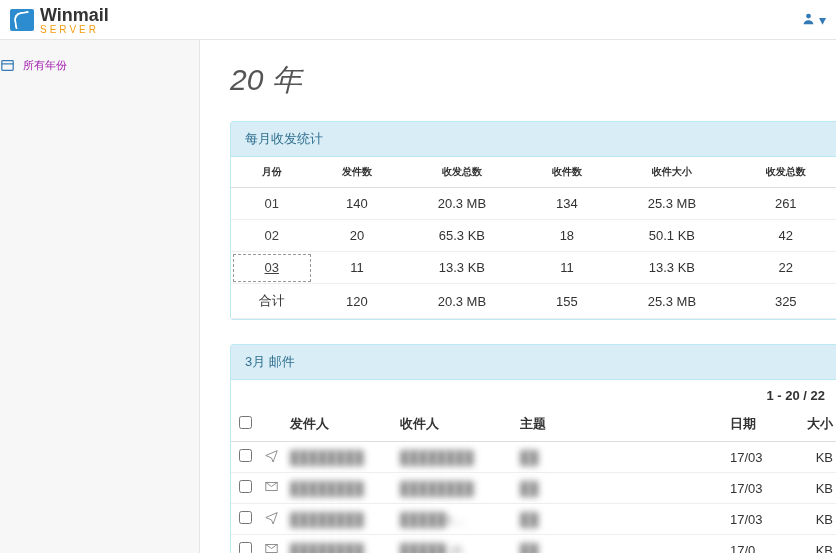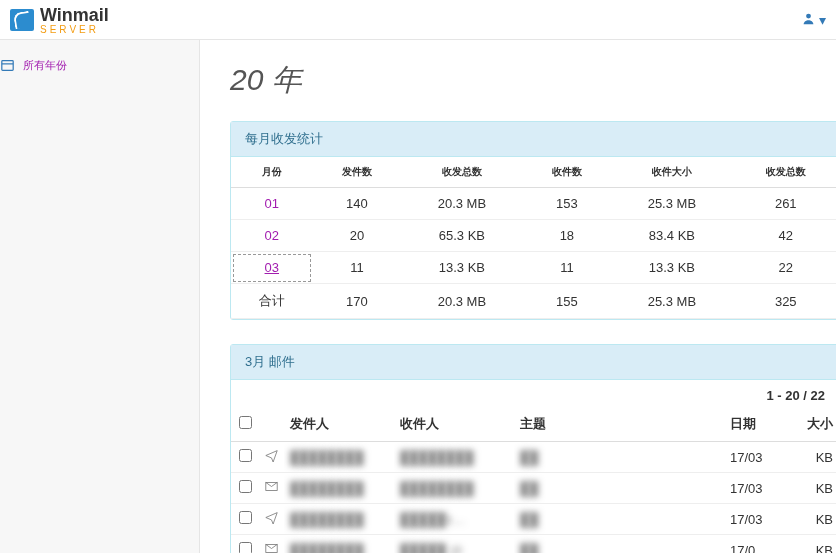--- a/index.html
+++ b/index.html
@@ -20,21 +20,21 @@
 .main { flex: 1; padding: 20px 0 20px 30px; overflow: hidden; }
 .page-title { font-size: 30px; font-weight: normal; color: #555; margin-bottom: 20px; font-style: italic; }
 
 .panel { border: 1px solid #bce8f1; border-radius: 3px; margin-bottom: 24px; width: 610px; }
 .panel-heading { background: #d9edf7; color: #31708f; padding: 8px 14px; font-size: 13px; border-bottom: 1px solid #bce8f1; }
 .panel-body { padding: 0; }
 
 table.stat { width: 100%; border-collapse: collapse; }
 table.stat th { text-align: center; padding: 8px 10px; font-weight: bold; border-bottom: 1px solid #ddd; font-size: 10px; }
 table.stat td { text-align: center; padding: 8px 10px; border-bottom: 1px solid #eee; font-size: 13px; }
-table.stat td.month-link { color: #a21caf; cursor: pointer; }
+table.stat td.month-link { color: #404040; cursor: pointer; }
 table.stat td.month-link.selected { outline: 1px dashed #999; outline-offset: -3px; text-decoration: underline; }
 
 .panel.mail-panel { width: 610px; }
 .mail-top { text-align: right; padding: 8px 14px 6px; font-weight: bold; font-size: 13px; }
 table.mail { width: 100%; border-collapse: collapse; }
 table.mail th { text-align: left; padding: 6px 6px 8px; font-weight: bold; border-bottom: 1px solid #ddd; font-size: 13px; }
 table.mail th.check { width: 28px; text-align: center; }
 table.mail td { padding: 7px 6px; border-bottom: 1px solid #eee; font-size: 13px; vertical-align: middle; }
 table.mail td.check { text-align: center; }
 .blur { color: transparent; text-shadow: 0 0 6px rgba(120,120,120,0.8); user-select: none; white-space: nowrap; overflow: hidden; }
@@ -91,43 +91,43 @@
               <th>收件数</th>
               <th>收件大小</th>
               <th>收发总数</th>
             </tr>
           </thead>
           <tbody id="stats-body">
               <tr>
                 <td class="month-link">01</td>
                 <td>140</td>
                 <td>20.3 MB</td>
-                <td>153</td>
+                <td>134</td>
                 <td>25.3 MB</td>
                 <td>261</td>
               </tr>
               <tr>
                 <td class="month-link">02</td>
                 <td>20</td>
                 <td>65.3 KB</td>
                 <td>18</td>
-                <td>83.4 KB</td>
+                <td>50.1 KB</td>
                 <td>42</td>
               </tr>
               <tr>
                 <td class="month-link selected">03</td>
                 <td>11</td>
                 <td>13.3 KB</td>
                 <td>11</td>
                 <td>13.3 KB</td>
                 <td>22</td>
               </tr>
               <tr>
                 <td>合计</td>
-                <td>170</td>
+                <td>120</td>
                 <td>20.3 MB</td>
                 <td>155</td>
                 <td>25.3 MB</td>
                 <td>325</td>
               </tr>
             </tbody>
         </table>
       </div>
     </div>
 

